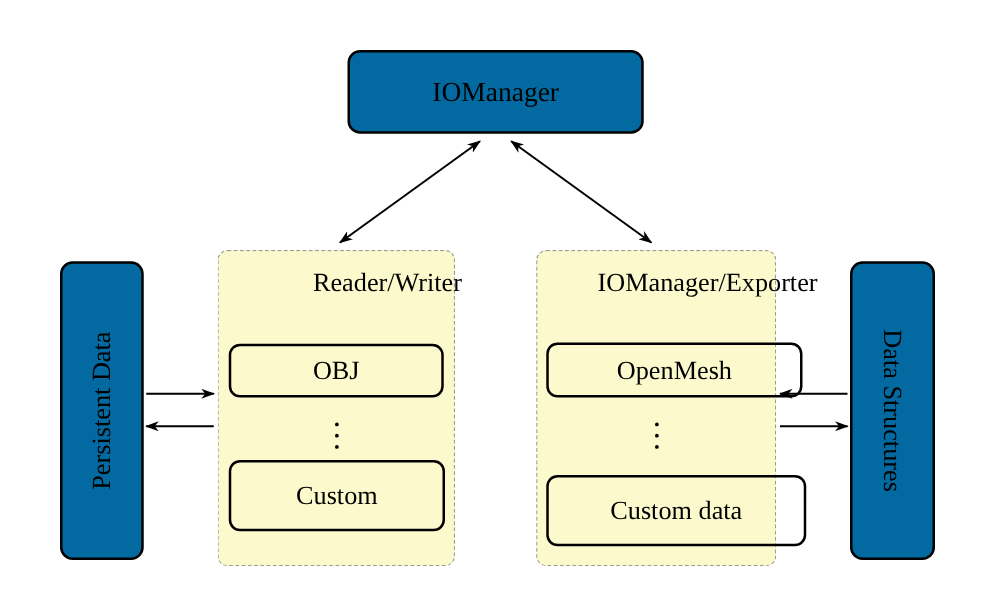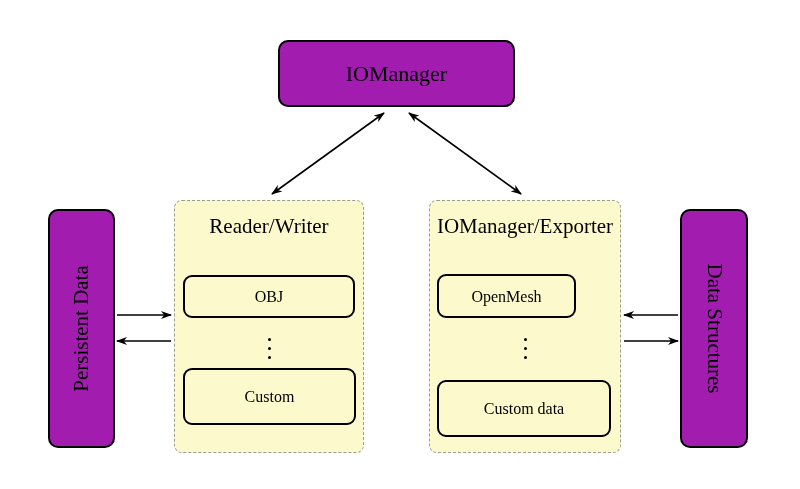--- a/index.html
+++ b/index.html
@@ -14,21 +14,21 @@
     background: #ffffff;
     font-family: "Liberation Serif", serif;
     color: #000000;
     overflow: hidden;
   }
   
   .node {
     position: absolute;
     border: 2.5px solid #000000;
     border-radius: 10px;
-    background: #a21caf;
+    background: #0369a1;
     display: flex;
     align-items: center;
     justify-content: center;
     box-sizing: border-box;
   }
   .node-label {
     font-size: 22px;
     white-space: nowrap;
   }
   #iomanager { left: 278px; top: 40px; width: 237px; height: 67px; }
@@ -48,42 +48,43 @@
     border-radius: 8px;
     box-sizing: border-box;
   }
   #container-reader   { left: 174px; top: 200px; width: 190px; height: 253px; }
   #container-importer { left: 429px; top: 200px; width: 192px; height: 253px; }
   .container-title {
     position: absolute;
     text-align: center;
     font-size: 21px;
     white-space: nowrap;
+    margin-left: 41px;
   }
   #title-reader   { left: 174px; top: 214px; width: 190px; }
   #title-importer { left: 429px; top: 214px; width: 192px; }
 
   
   .inner-box {
     position: absolute;
     border: 2.3px solid #000000;
     border-radius: 9px;
     background: transparent;
     display: flex;
     flex-direction: column;
     align-items: center;
     justify-content: center;
     box-sizing: border-box;
     text-align: center;
   }
-  .inner-label { font-size: 16px; line-height: 25px; white-space: nowrap; }
+  .inner-label { font-size: 21px; line-height: 25px; white-space: nowrap; }
   #box-obj          { left: 183px; top: 275px; width: 172px; height: 43px; }
   #box-custom-file  { left: 183px; top: 368px; width: 173px; height: 57px; }
-  #box-openmesh     { left: 437px; top: 274px; width: 139px; height: 44px; }
-  #box-custom-data  { left: 437px; top: 380px; width: 174px; height: 57px; }
+  #box-openmesh     { left: 437px; top: 274px; width: 205px; height: 44px; }
+  #box-custom-data  { left: 437px; top: 380px; width: 208px; height: 57px; }
 
   
   .vdots {
     position: absolute;
     display: flex;
     flex-direction: column;
     align-items: center;
     gap: 6px;
   }
   .vdots i {

